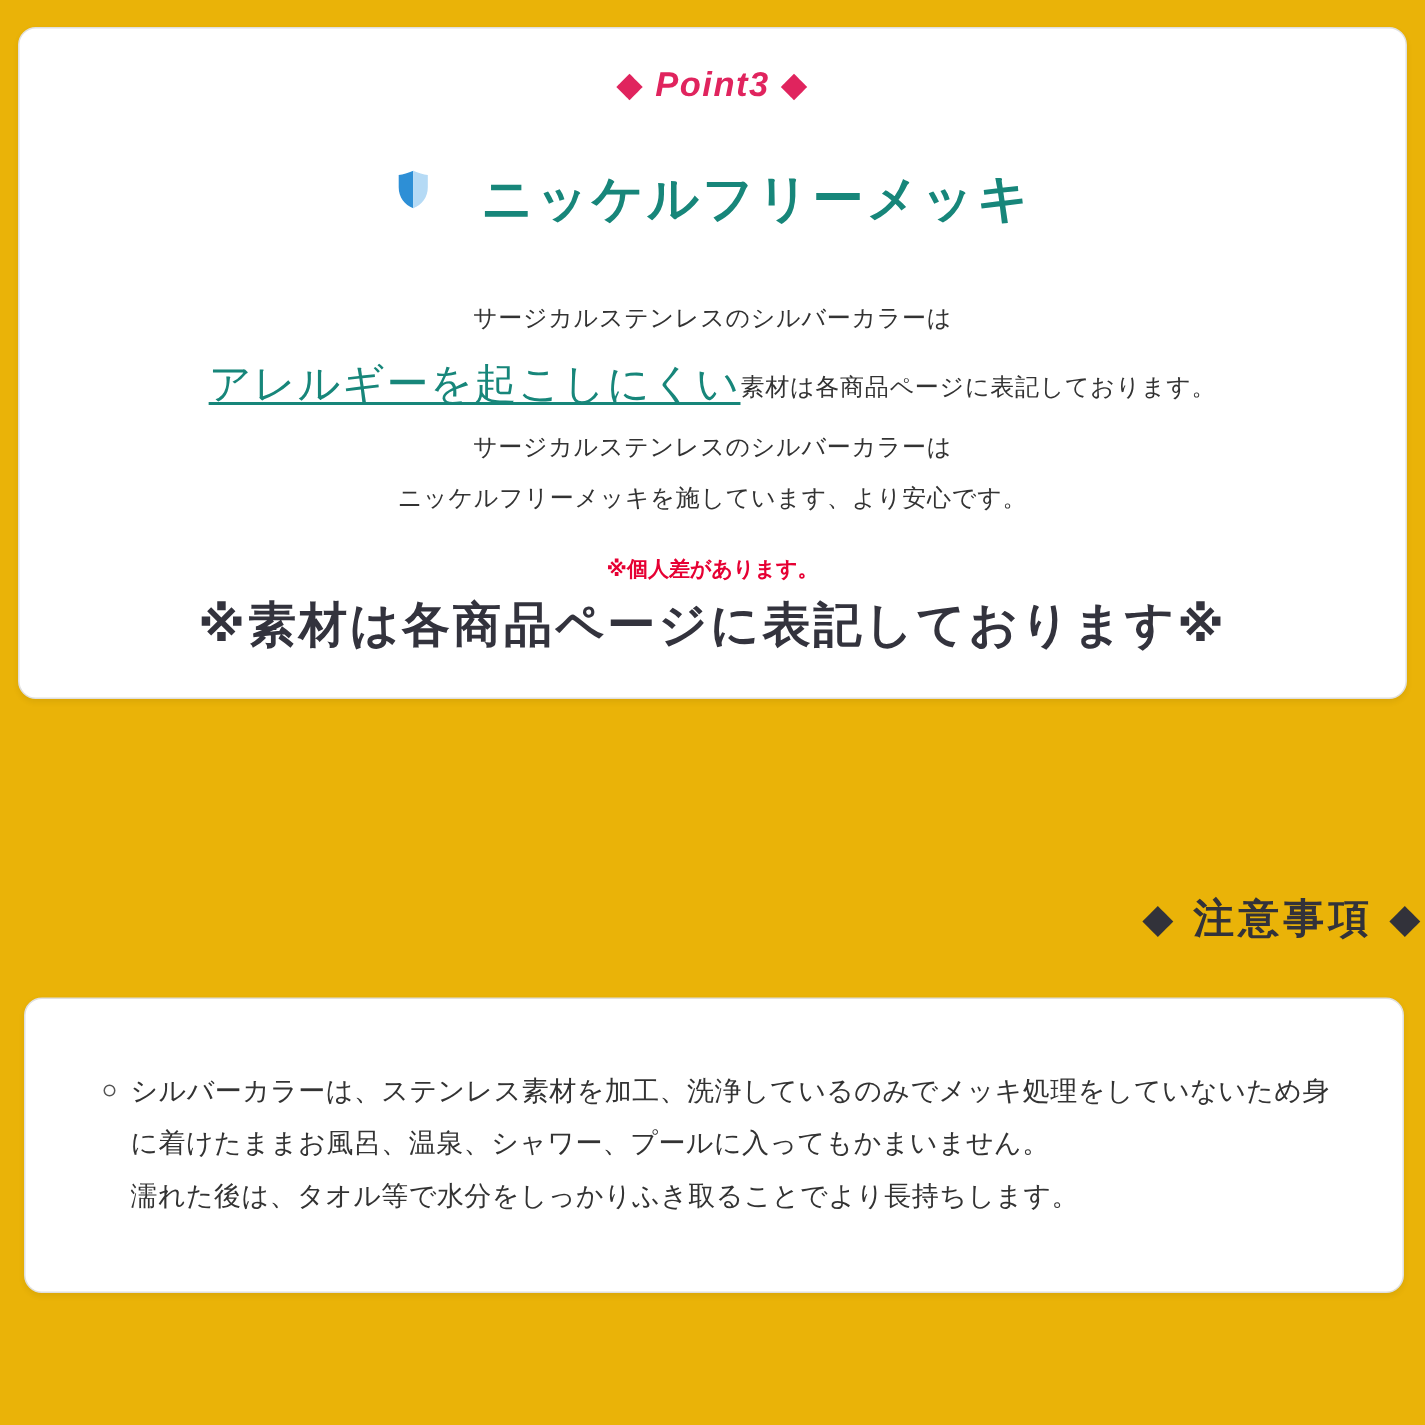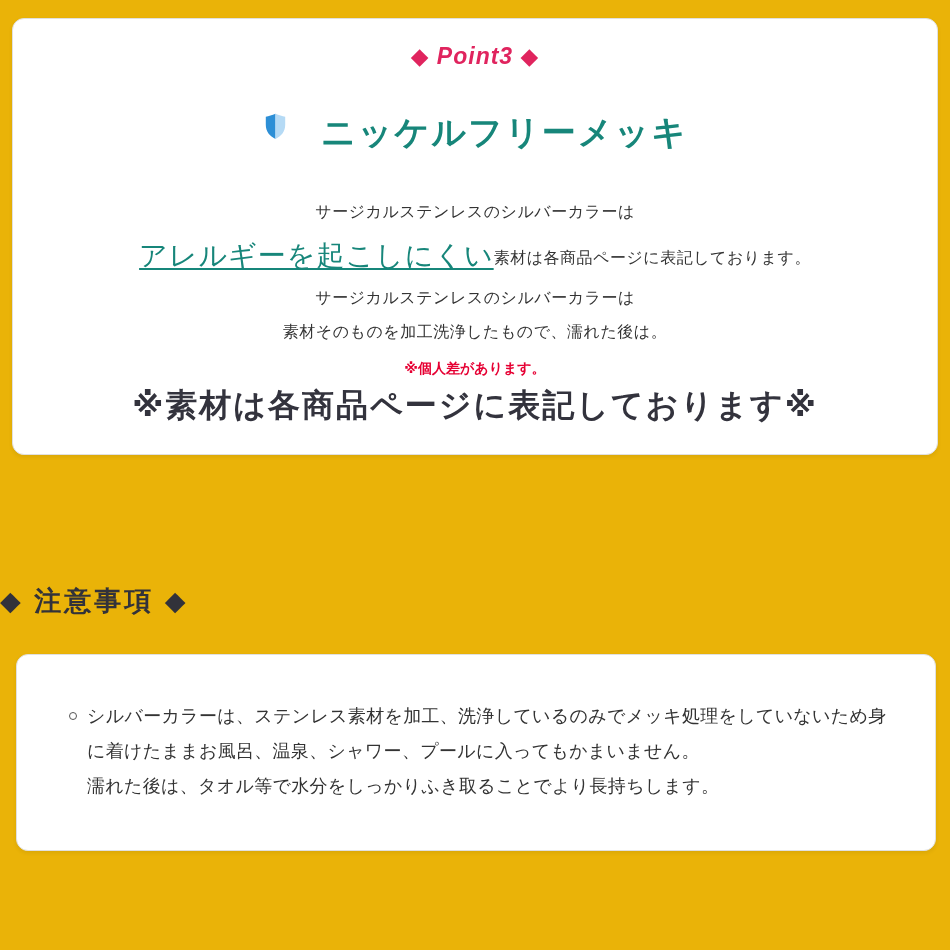--- a/index.html
+++ b/index.html
@@ -63,36 +63,36 @@
   .p3-highlight {
     font-size: 28px;
     font-weight: normal;
     color: var(--accent-teal);
     text-decoration: underline;
     text-underline-offset: 3px;
     letter-spacing: 1px;
     vertical-align: -2px;
   }
   .p3-note-red {
-    margin-top: 17px;
+    margin-top: 28px;
     font-size: 14px;
     font-weight: bold;
     color: var(--alert-red);
   }
   .p3-note-bold {
     margin-top: 6px;
     font-size: 32px;
     font-weight: bold;
     color: #33333d;
     letter-spacing: 2px;
   }
   
   .notice-heading {
     margin-top: 128px;
-    text-align: left;
+    text-align: right;
     font-size: 27px;
     font-weight: bold;
     color: #32323a;
     letter-spacing: 3px;
   }
   .notice-card {
     margin: 35px 14px 0 16px;
     width: 920px;
     padding: 44px 40px 46px 52px;
   }
@@ -145,21 +145,21 @@
         </svg>
       </span>
       <span class="p3-title">ニッケルフリーメッキ</span>
     </div>
 
     <div class="p3-line p3-line1">サージカルステンレスのシルバーカラーは</div>
 
     <div class="p3-line p3-line2"><span class="p3-highlight">アレルギーを起こしにくい</span><span>素材は各商品ページに表記しております。</span></div>
 
     <div class="p3-line p3-line3">サージカルステンレスのシルバーカラーは</div>
-    <div class="p3-line p3-line4">素材そのものを加工洗浄したもので、濡れた後は。</div>
+    <div class="p3-line p3-line4">ニッケルフリーメッキを施しています、より安心です。</div>
 
     <div class="p3-note-red">※個人差があります。</div>
     <div class="p3-note-bold">※素材は各商品ページに表記しております※</div>
   </section>
 
   <h2 class="notice-heading">◆ 注意事項 ◆</h2>
 
   <section class="card notice-card">
     <ul class="notice-list">
       <li class="notice-item">シルバーカラーは、ステンレス素材を加工、洗浄しているのみでメッキ処理をしていないため身に着けたままお風呂、温泉、シャワー、プールに入ってもかまいません。

